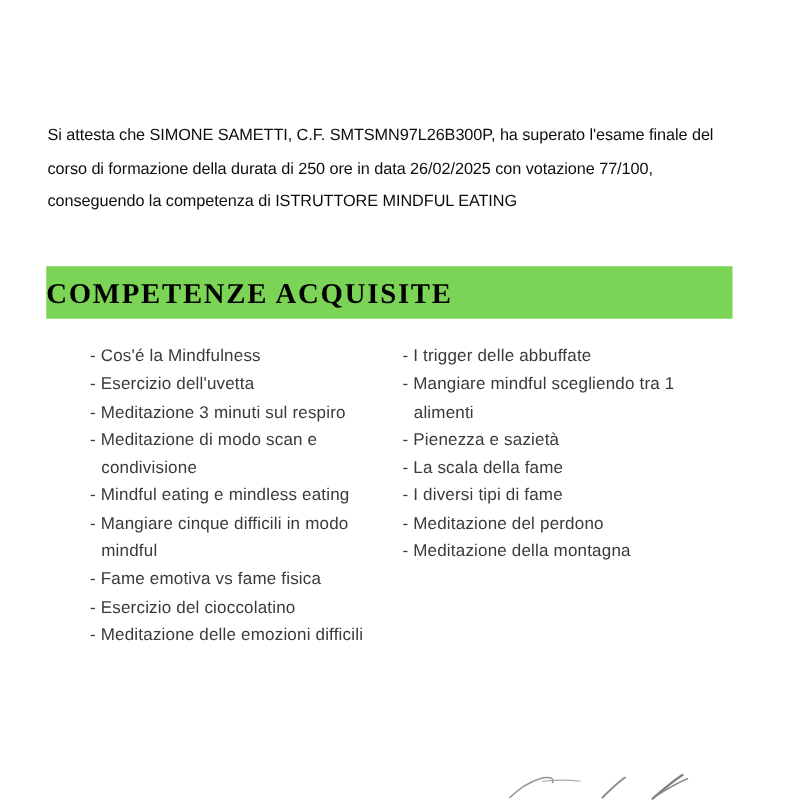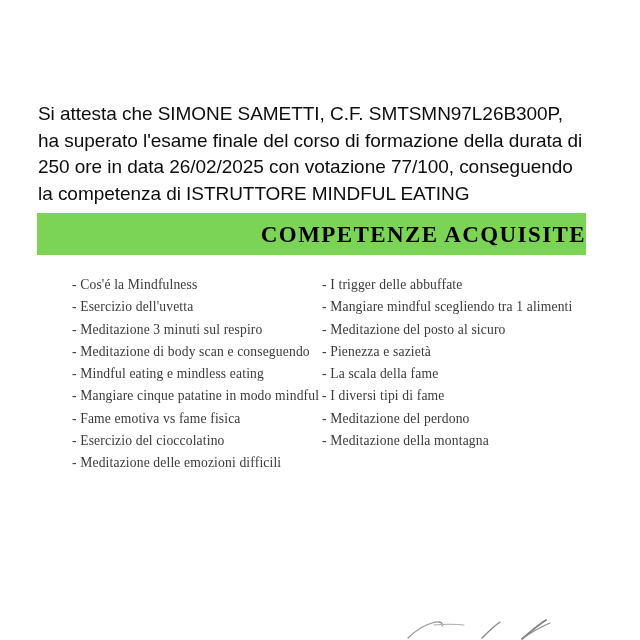--- a/index.html
+++ b/index.html
@@ -22,38 +22,38 @@
     background: #ffffff;
   }
 
   
   .intro {
     position: absolute;
     left: 38px;
     top: 82px;
     width: 546px;
     font-family: "Liberation Sans", sans-serif;
-    font-size: 19px;
+    font-size: 13px;
     line-height: 26.5px;
     color: #0d0d0d;
     letter-spacing: -0.05px;
     text-align: left;
   }
 
   
   .banner {
     position: absolute;
     left: 37px;
     top: 213px;
     width: 549px;
     height: 42px;
     background: #7bd455;
     display: flex;
     align-items: center;
-    justify-content: flex-end;
+    justify-content: flex-start;
   }
   .banner-title {
     font-family: "Liberation Serif", serif;
     font-weight: bold;
     font-size: 23px;
     letter-spacing: 1.4px;
     color: #000000;
     line-height: 1;
     white-space: nowrap;
   }
@@ -66,21 +66,21 @@
     width: 640px;
   }
   .col {
     position: absolute;
     top: 0;
   }
   .col-left  { left: 72px;  width: 248px; }
   .col-right { left: 322px; width: 252px; }
 
   .comp-item {
-    font-family: Liberation Serif, serif;
+    font-family: Liberation Sans, sans-serif;
     font-size: 13.6px;
     line-height: 22.3px;
     color: #3a3a3a;
     letter-spacing: 0.15px;
     text-indent: -9px;
     padding-left: 9px;
     margin: 0;
     white-space: pre-wrap;
   }
   .col-right .comp-item {
@@ -110,32 +110,31 @@
   <div class="banner">
     <span class="banner-title">COMPETENZE ACQUISITE</span>
   </div>
 
   <div class="columns">
 
     <div class="col col-left">
       <p class="comp-item">- Cos'é la Mindfulness</p>
       <p class="comp-item">- Esercizio dell'uvetta</p>
       <p class="comp-item">- Meditazione 3 minuti sul respiro</p>
-      <p class="comp-item">- Meditazione di body scan e conseguendo</p>
+      <p class="comp-item">- Meditazione di modo scan e condivisione</p>
       <p class="comp-item">- Mindful eating e mindless eating</p>
-      <p class="comp-item">- Mangiare cinque patatine in modo mindful</p>
+      <p class="comp-item">- Mangiare cinque difficili in modo mindful</p>
       <p class="comp-item">- Fame emotiva vs fame fisica</p>
       <p class="comp-item">- Esercizio del cioccolatino</p>
       <p class="comp-item">- Meditazione delle emozioni difficili</p>
     </div>
 
     <div class="col col-right">
       <p class="comp-item">- I trigger delle abbuffate</p>
       <p class="comp-item">- Mangiare mindful scegliendo tra 1 alimenti</p>
-      <p class="comp-item">- Meditazione del posto al sicuro</p>
       <p class="comp-item">- Pienezza e sazietà</p>
       <p class="comp-item">- La scala della fame</p>
       <p class="comp-item">- I diversi tipi di fame</p>
       <p class="comp-item">- Meditazione del perdono</p>
       <p class="comp-item">- Meditazione della montagna</p>
     </div>
 
   </div>
 
   <div class="signature">

